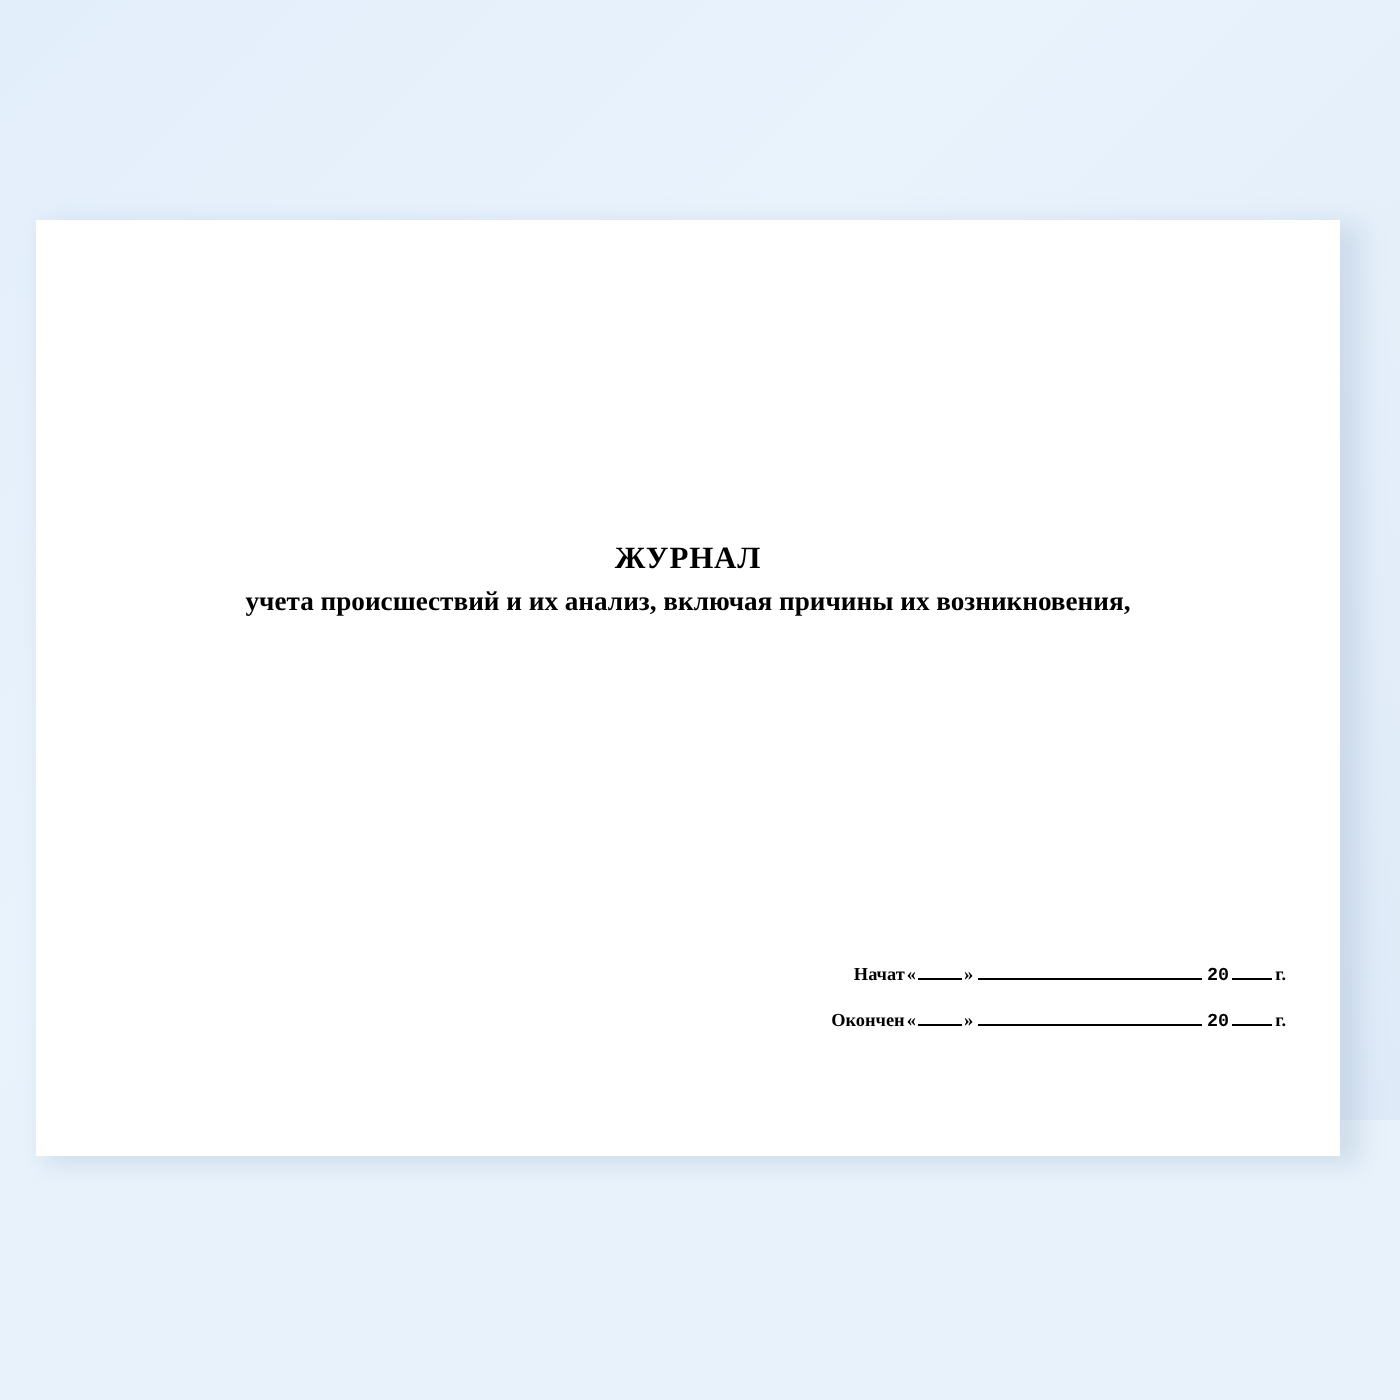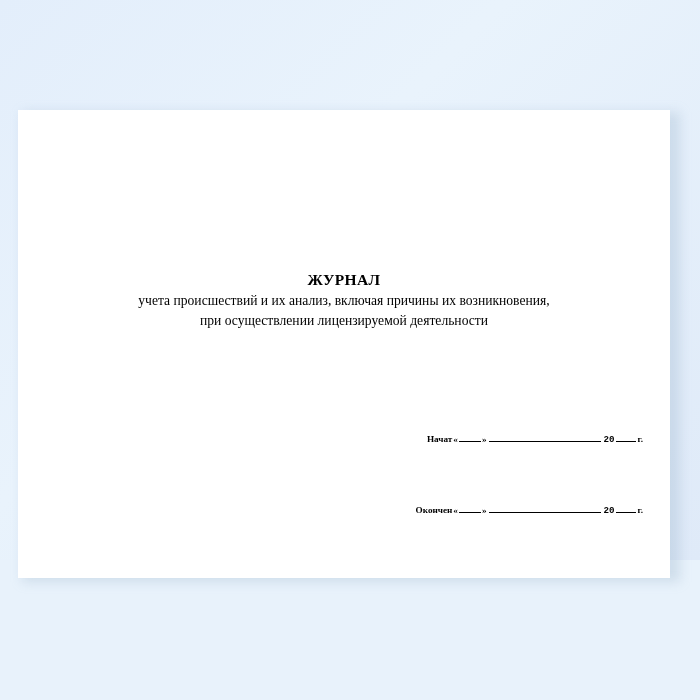--- a/index.html
+++ b/index.html
@@ -51,21 +51,21 @@
     text-align: center;
   }
   .title-main {
     font-weight: bold;
     font-size: 15.5px;
     letter-spacing: 0.4px;
     color: #000;
     line-height: 1.35;
   }
   .title-line {
-    font-weight: normal;
+    font-weight: bold;
     font-size: 13.6px;
     color: #000;
     line-height: 1.45;
     white-space: nowrap;
   }
   .footer-block {
     position: absolute;
     right: 27px;
     bottom: 62px;
     width: 330px;
@@ -79,21 +79,20 @@
     font-weight: bold;
     color: #000;
     margin-bottom: 12px;
     white-space: nowrap;
   }
   .footer-row:last-child {
     margin-bottom: 0;
   }
   .f-label {
     padding-right: 1px;
-    margin-top: 48px;
   }
   .f-quote {
     letter-spacing: 0;
   }
   .f-rule-short {
     display: inline-block;
     width: 22px;
     border-bottom: 1px solid #000;
     margin: 0 1px;
     height: 7px;
@@ -126,21 +125,20 @@
 <div id="stage">
 
   <div class="page-shadow"></div>
 
   <div class="page">
     <div class="page-inner">
 
       <div class="title-block">
         <div class="title-main">ЖУРНАЛ</div>
         <div class="title-line">учета происшествий и их анализ, включая причины их возникновения,</div>
-        <div class="title-line">при осуществлении лицензируемой деятельности</div>
       </div>
 
       <div class="footer-block">
 
         <div class="footer-row">
           <span class="f-label">Начат</span>
           <span class="f-quote">«</span>
           <span class="f-rule-short"></span>
           <span class="f-quote">»</span>
           <span class="f-rule-long"></span>

